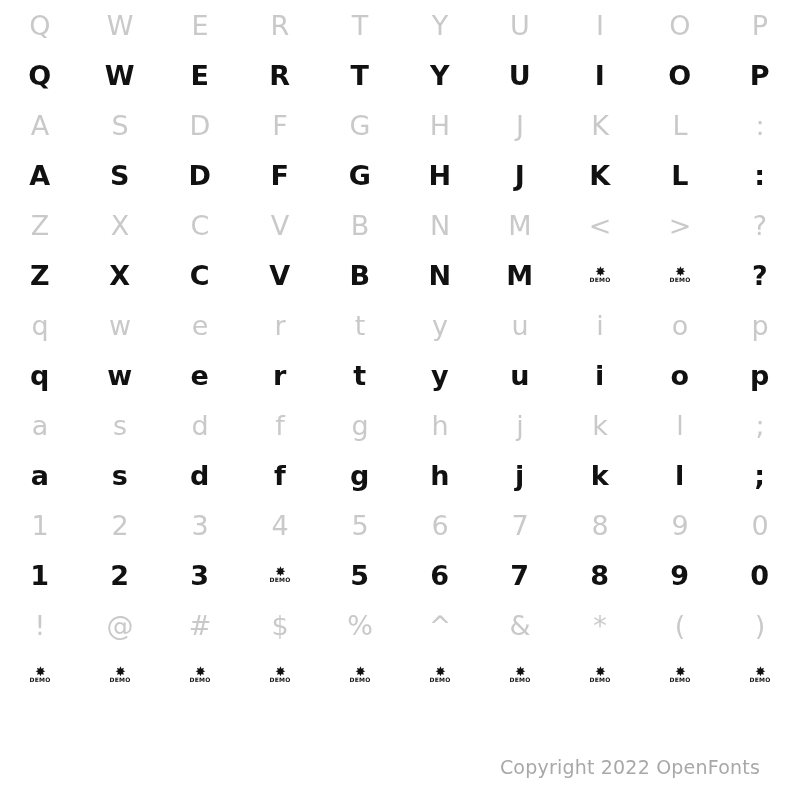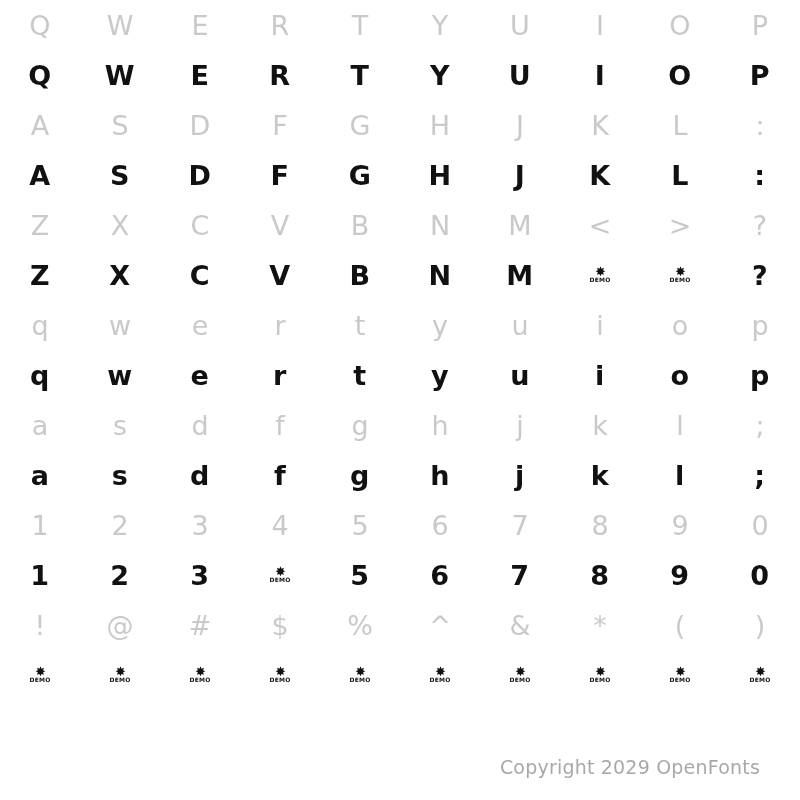--- a/index.html
+++ b/index.html
@@ -287,14 +287,14 @@
           <span class="word">DEMO</span>
         </span>
       </div>
       <div class="cell spec">
         <span class="demo-mark">
           <span class="burst">✸</span>
           <span class="word">DEMO</span>
         </span>
       </div>
     </div>
-  <div class="footer">Copyright 2029 OpenFonts</div>
+  <div class="footer">Copyright 2022 OpenFonts</div>
 </div>
 
 </body></html>

